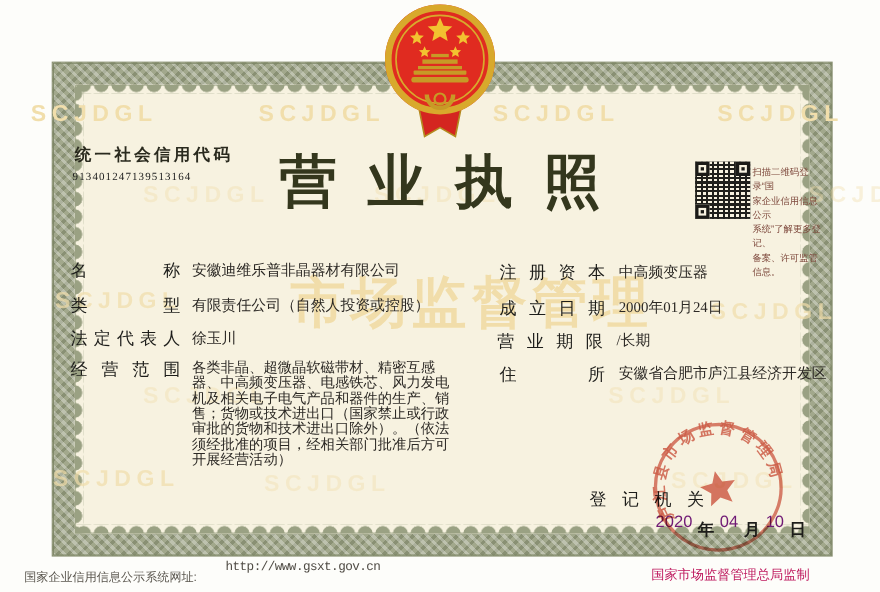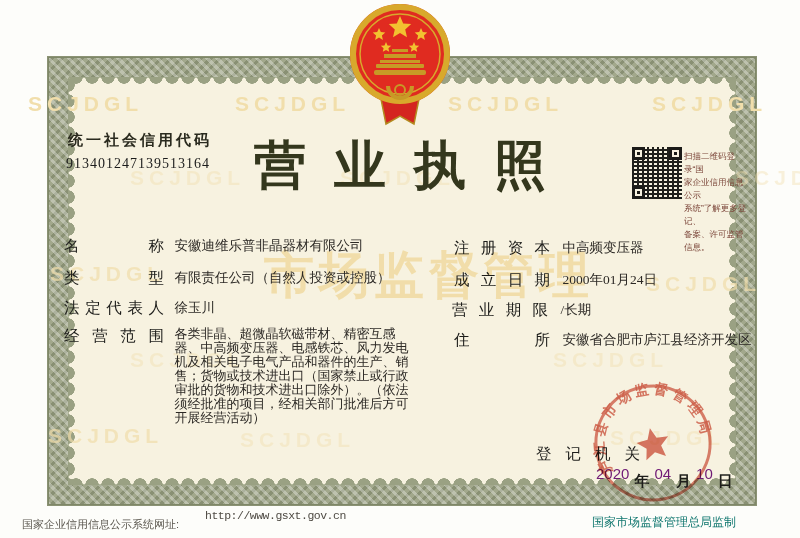--- a/index.html
+++ b/index.html
@@ -32,21 +32,21 @@
   .wm-large { position:absolute; z-index:1; left:264px; top:242px; font-size:50px; font-weight:bold;
     letter-spacing:5px; color:#f0d99d; opacity:.8; white-space:nowrap; }
 
   
   .emblem { position:absolute; left:346px; top:2px; z-index:4; }
 
   
   .code-label { position:absolute; left:68px; top:131px; z-index:2; font-size:15px; font-weight:bold;
     letter-spacing:3px; color:#2a2a1e; }
   .code-value { position:absolute; left:66px; top:156px; z-index:2; font-family:"Liberation Serif", serif;
-    font-size:14px; letter-spacing:1px; color:#1c1c1c; }
+    font-size:10px; letter-spacing:1px; color:#1c1c1c; }
   .title { position:absolute; left:254px; top:131px; z-index:2; font-size:52px; font-weight:bold;
     letter-spacing:28px; color:#34371d; white-space:nowrap; }
 
   
   .qr { position:absolute; left:632px; top:147px; width:50px; height:52px; z-index:2; background:#f7f2e0;
     background-image:
       repeating-linear-gradient(0deg,#20201c 0 2px, rgba(0,0,0,0) 2px 4px),
       repeating-linear-gradient(90deg,#20201c 0 2px, rgba(0,0,0,0) 2px 5px); }
   .fp { position:absolute; width:13px; height:13px; border:3px solid #1b1b18; background:#f7f2e0; }
   .fp i { position:absolute; left:2px; top:2px; width:3px; height:3px; background:#1b1b18; }
@@ -70,21 +70,21 @@
   .dateline { position:absolute; left:594px; top:472px; z-index:2; white-space:nowrap; color:#1d1d1a; }
   .dchar { font-weight:bold; font-size:15px; margin:0 3px; }
   .dnum { font-family:Liberation Sans, sans-serif; font-size:15px; position:relative; top:-7px; margin:0 2px; color:#701a75; }
   .stamp { position:absolute; left:590px; top:380px; z-index:5; width:126px; height:126px; opacity:.85;
     mix-blend-mode:multiply; }
 
   
   .footer-left { position:absolute; left:22px; top:517px; font-size:11px; color:#5a564e; z-index:2; }
   .footer-url { position:absolute; left:205px; top:509px; font-size:11.5px; color:#4f4b44; z-index:2;
     font-family:"Liberation Mono", monospace; letter-spacing:-0.5px; }
-  .footer-right { position:absolute; left:592px; top:514px; font-size:12px; color:#0f766e; z-index:2; }
+  .footer-right { position:absolute; left:592px; top:514px; font-size:12px; color:#be185d; z-index:2; }
 </style>
 </head>
 <body>
 
 <div class="frame">
   <div class="paper"></div>
   <div class="scallop sc-top"></div>
   <div class="scallop sc-bottom"></div>
   <div class="scallop sc-left"></div>
   <div class="scallop sc-right"></div>

